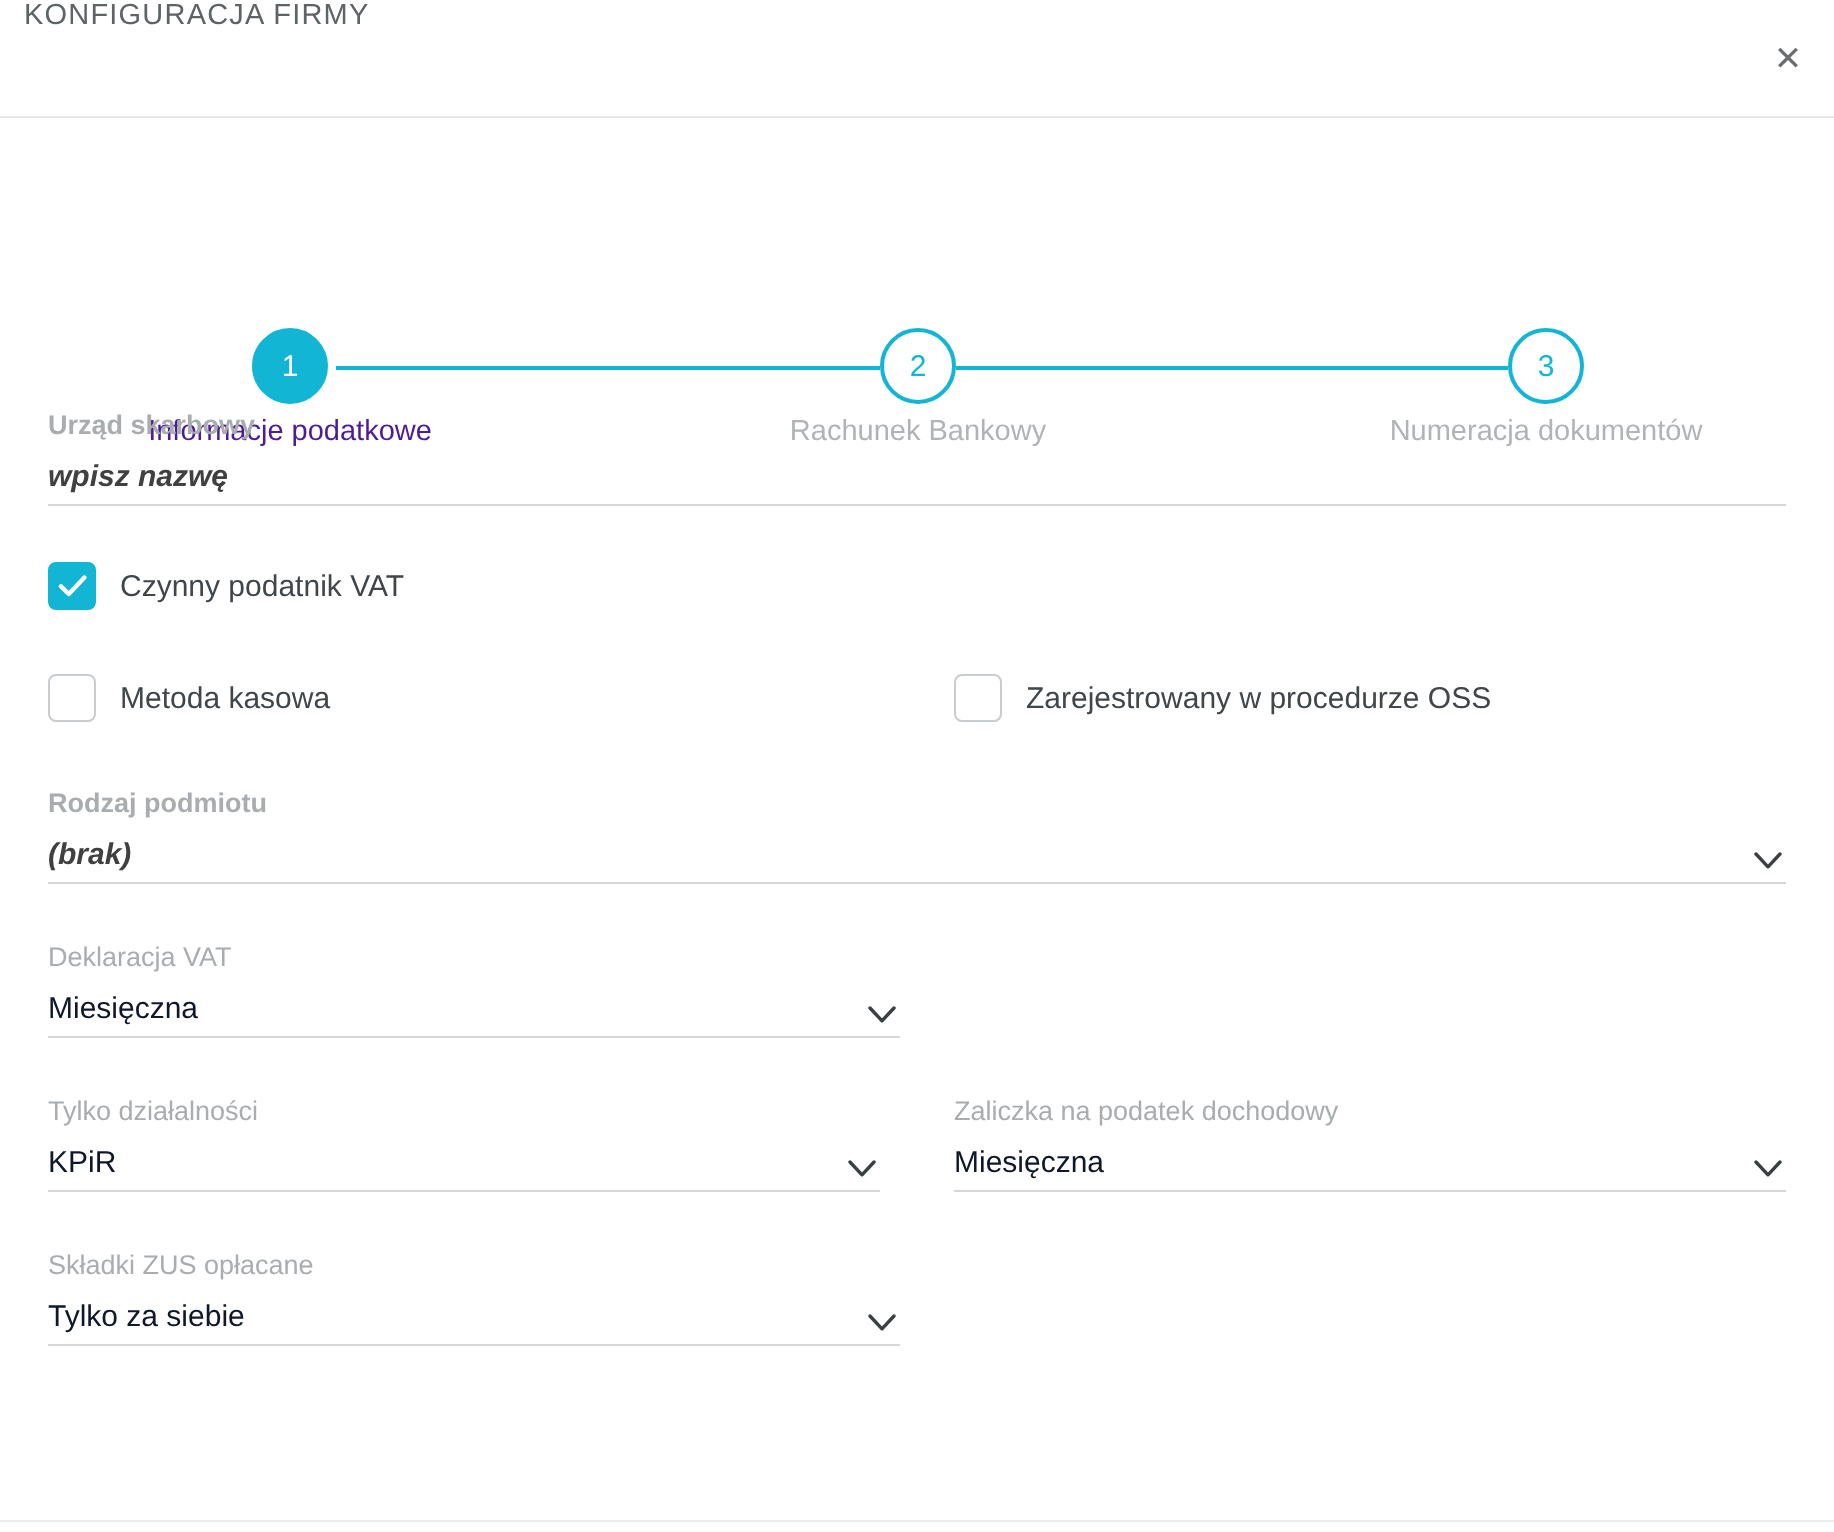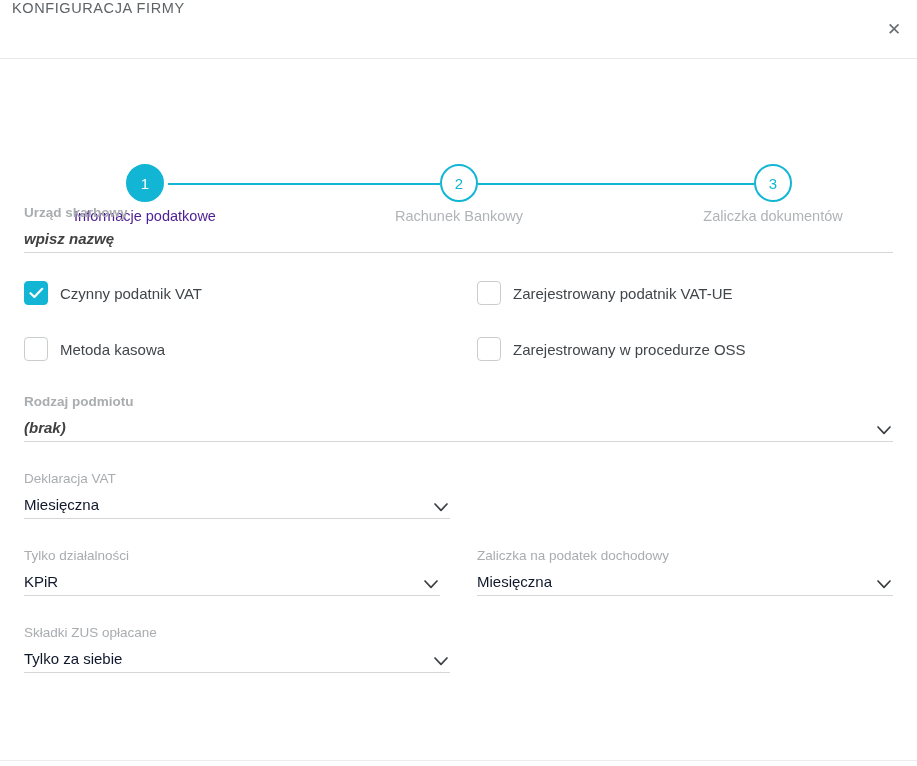--- a/index.html
+++ b/index.html
@@ -207,21 +207,21 @@
     <div class="step-label active">Informacje podatkowe</div>
   </div>
 
   <div class="step step-2">
     <div class="step-circle inactive">2</div>
     <div class="step-label inactive">Rachunek Bankowy</div>
   </div>
 
   <div class="step step-3">
     <div class="step-circle inactive">3</div>
-    <div class="step-label inactive">Zaliczka dokumentów</div>
+    <div class="step-label inactive">Numeracja dokumentów</div>
   </div>
 </div>
 
 <div class="form-body">
 
   <div class="row" style="margin-bottom:28px;">
     <div class="field full">
       <div class="field-label">Urząd skarbowy</div>
       <div class="field-control">
         <div class="field-value placeholder">wpisz nazwę</div>
@@ -233,26 +233,20 @@
     <div class="checkbox-group">
       <div class="checkbox-item">
         <span class="cb checked">
           <svg width="15" height="12" viewBox="0 0 15 12">
               <path d="M1.5 6.2 L5.4 10 L13.2 1.8" fill="none" stroke="#ffffff" stroke-width="2.2" stroke-linecap="round" stroke-linejoin="round"></path>
             </svg>
         </span>
         <span class="cb-label">Czynny podatnik VAT</span>
       </div>
     </div>
-    <div class="checkbox-group">
-      <div class="checkbox-item">
-        <span class="cb unchecked"></span>
-        <span class="cb-label">Zarejestrowany podatnik VAT-UE</span>
-      </div>
-    </div>
   </div>
 
   <div class="checkbox-row" style="margin-bottom:33px;">
     <div class="checkbox-group">
       <div class="checkbox-item">
         <span class="cb unchecked"></span>
         <span class="cb-label">Metoda kasowa</span>
       </div>
     </div>
     <div class="checkbox-group">

